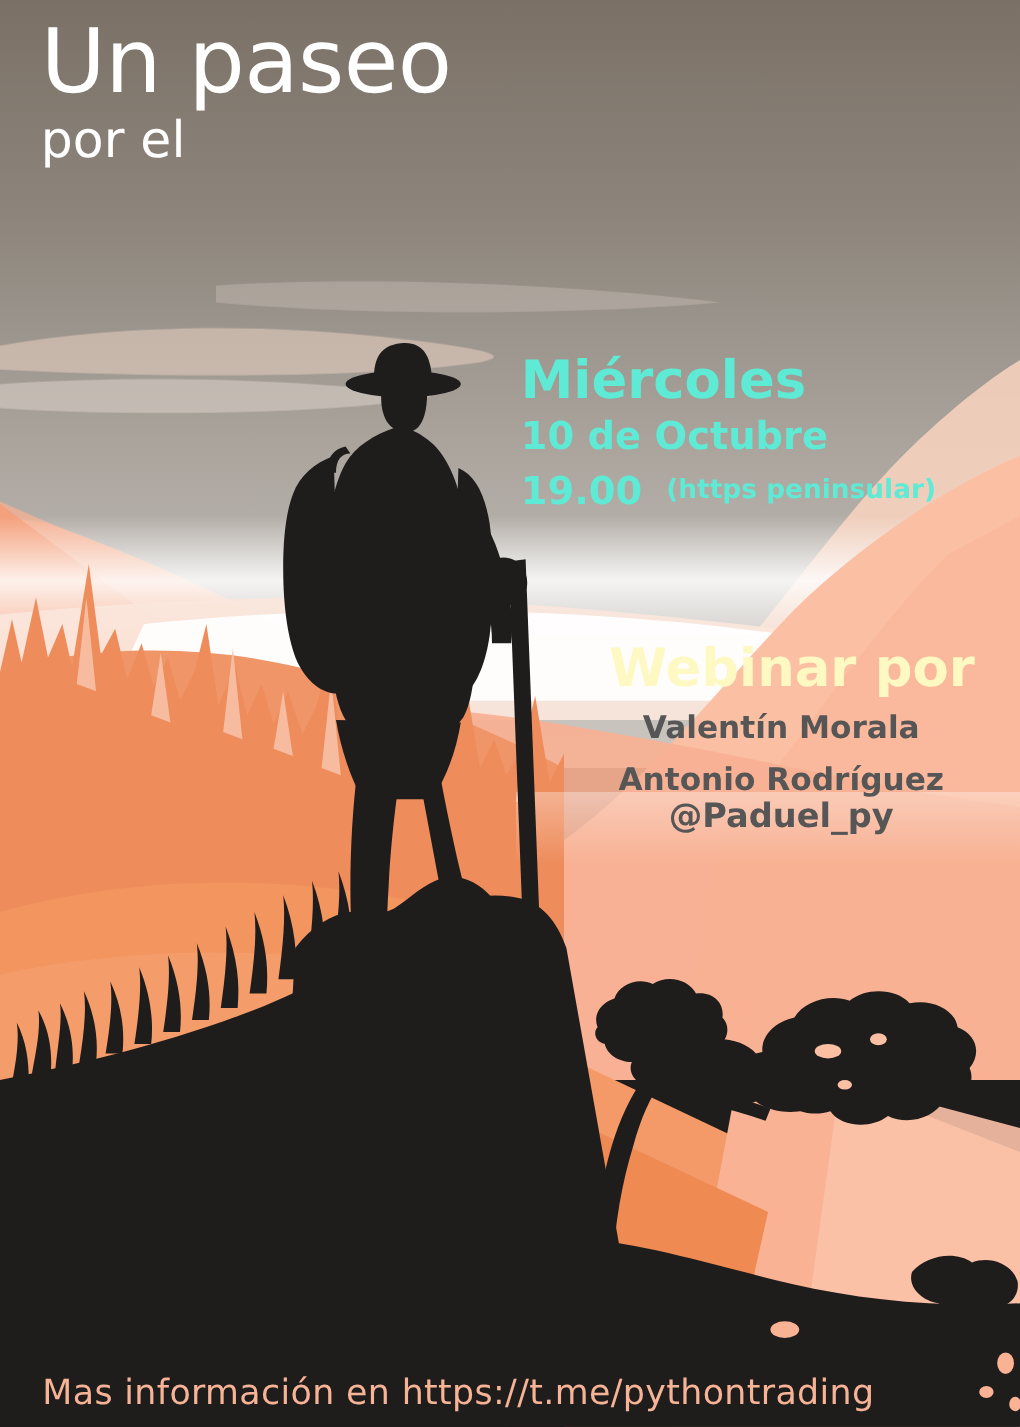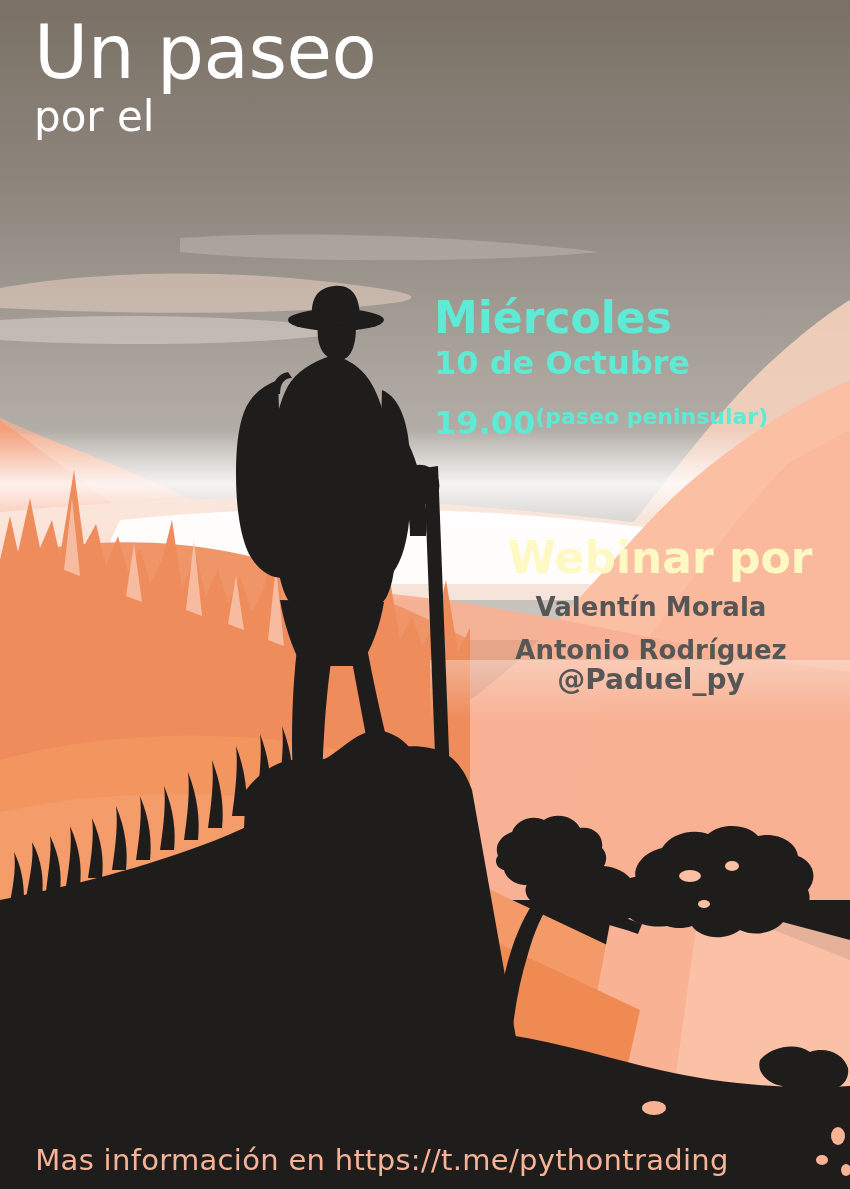--- a/index.html
+++ b/index.html
@@ -75,25 +75,25 @@
     line-height: 1.05;
     white-space: nowrap;
   }
   .date-date {
     font-size: 32px;
     line-height: 1.15;
     margin-top: 4px;
     white-space: nowrap;
   }
   .date-time-row {
-    margin-top: 22px;
+    margin-top: 8px;
     white-space: nowrap;
     display: flex;
-    align-items: flex-start;
-    gap: 0;
+    align-items: center;
+    gap: 20px;
   }
   .date-time {
     font-size: 32px;
   }
   .date-tz {
     font-size: 22px;
   }
 
   .webinar-block {
     position: absolute;
@@ -412,21 +412,21 @@
     <div class="title-block">
       <div class="title-l1">Un paseo</div>
       <div class="title-l2">por el</div>
     </div>
 
     <div class="date-block">
       <div class="date-day">Miércoles</div>
       <div class="date-date">10 de Octubre</div>
       <div class="date-time-row">
         <span class="date-time">19.00</span>
-        <span class="date-tz">(paseo peninsular)</span>
+        <span class="date-tz">(https peninsular)</span>
       </div>
     </div>
 
     <div class="webinar-block">
       <div class="webinar-head">Webinar por</div>
 
       <div class="spk spk-group-1">
         <div class="spk-name">Valentín Morala</div>
       </div>
 

